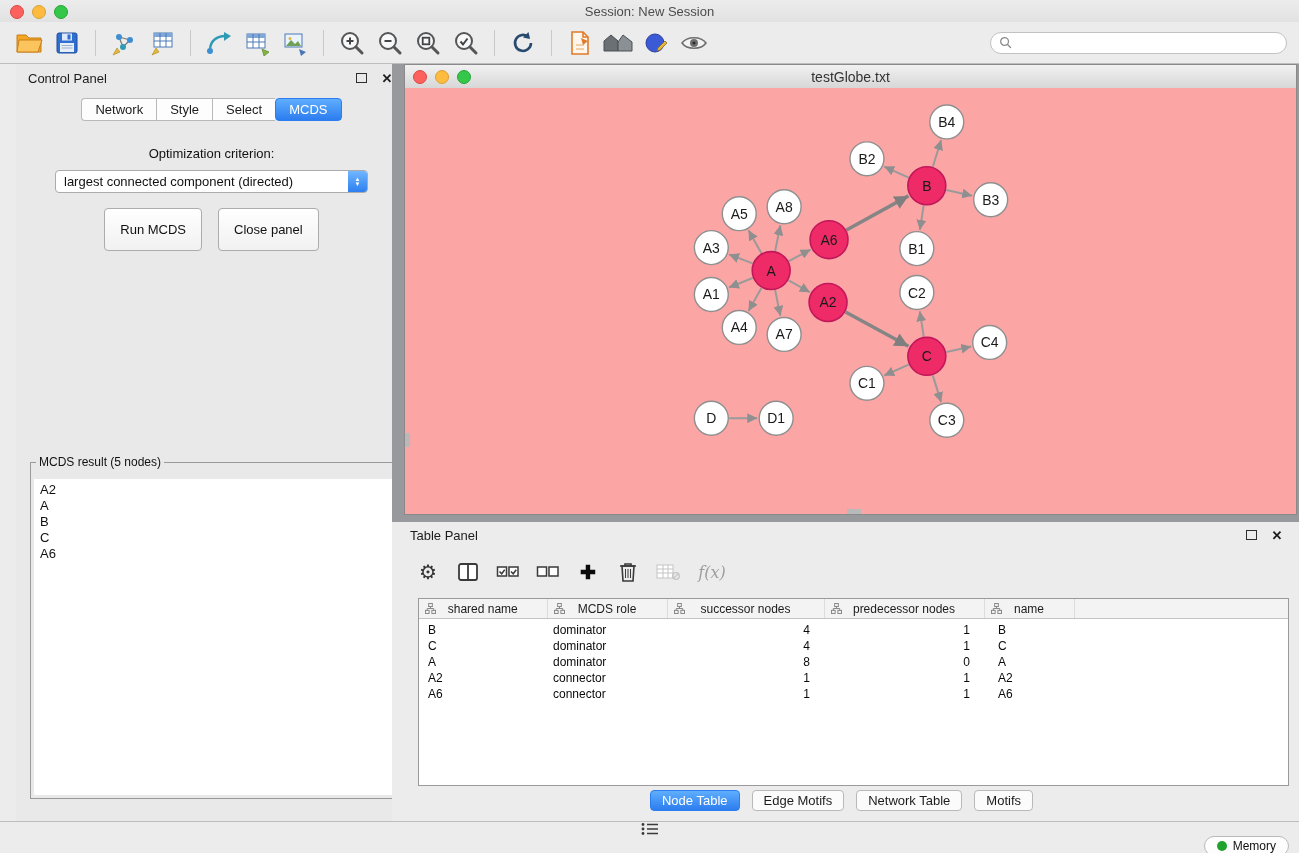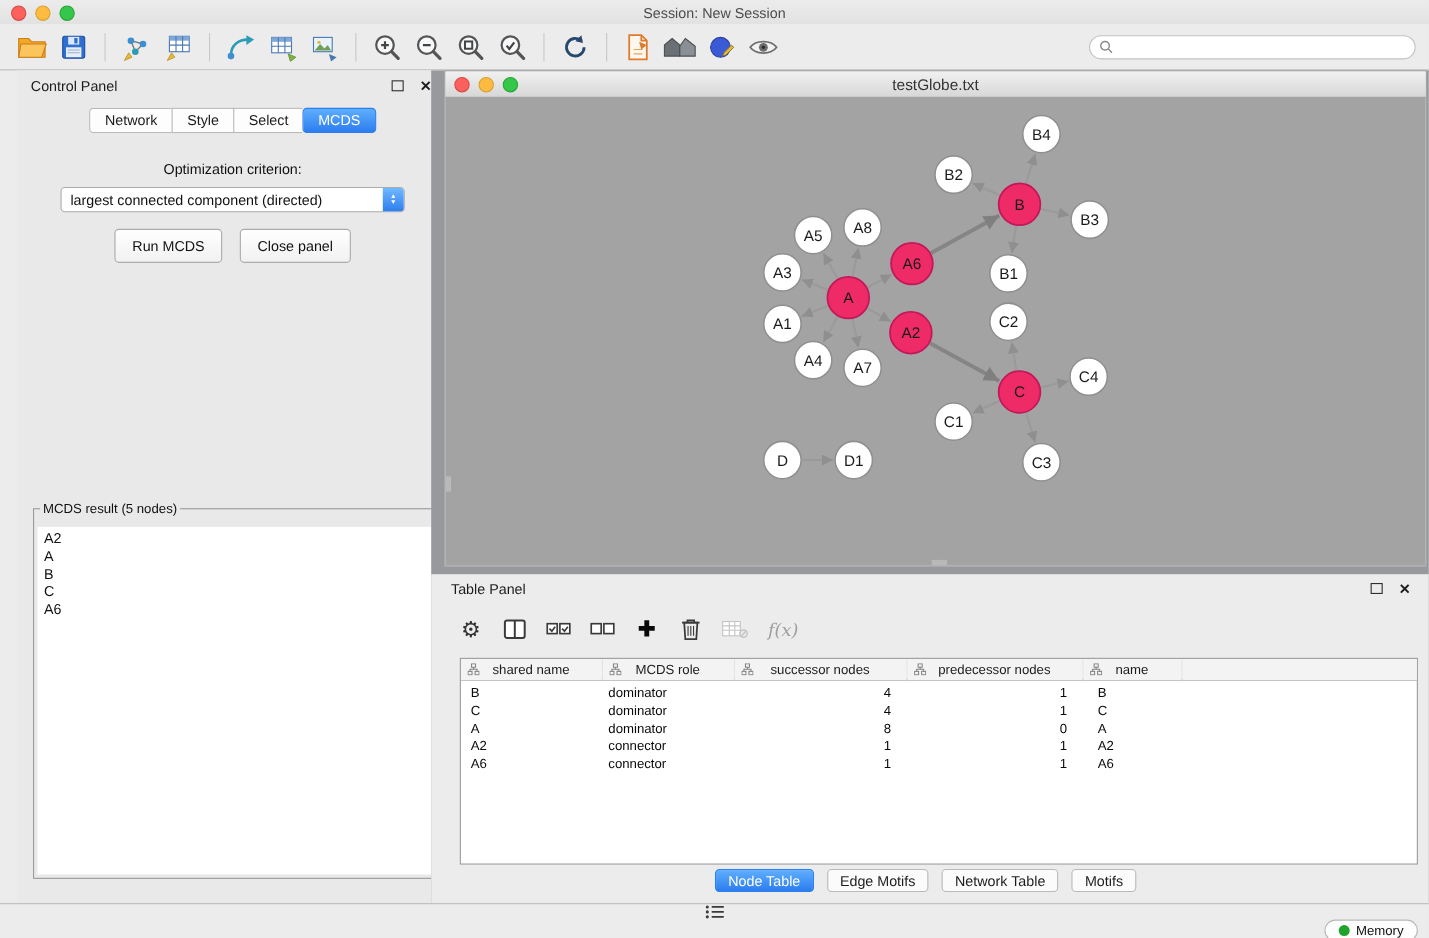--- a/index.html
+++ b/index.html
@@ -44,39 +44,39 @@
 
   .opt-label { text-align:center; margin-top:25px; font-size:13px; color:#111; }
   .dropdown { margin:9px auto 0; width:313px; height:23px; background:#fff; border:1px solid #ABABAB;
               border-radius:4px; display:flex; align-items:center; box-sizing:border-box; }
   .dropdown-text { flex:1; padding-left:8px; font-size:13px; white-space:nowrap; overflow:hidden; }
   .dropdown-stepper { width:19px; align-self:stretch; background:linear-gradient(#71B6FF,#2D7FF0);
                       border-radius:0 3px 3px 0; display:flex; flex-direction:column; align-items:center;
                       justify-content:center; color:#fff; font-size:6px; line-height:5px; }
   .cp-buttons { display:flex; justify-content:center; gap:16px; margin-top:15px; }
   .btn { background:linear-gradient(#FFFFFF,#F1F1F1); border:1px solid #ACACAC; border-radius:4px;
-         font-size:13px; padding:7px 15px; color:#111; font-family:"Liberation Sans",sans-serif; }
+         font-size:13px; padding:13px 15px; color:#111; font-family:"Liberation Sans",sans-serif; }
 
   .mcds-box { position:absolute; left:14px; right:10px; top:391px; bottom:22px; border:1px solid #9a9a9a;
               margin:0; padding:3px; background:#E9E9E9; }
   .mcds-box legend { font-size:12px; padding:0 3px; margin-left:2px; color:#111; }
   .mcds-list { position:absolute; left:3px; right:3px; top:10px; bottom:3px; background:#fff; overflow:auto;
                font-size:13px; padding:3px 6px; box-sizing:border-box; }
   .mcds-item { line-height:16px; color:#111; }
 
   
   .right-area { position:absolute; left:392px; top:64px; right:0; height:757px; background:#97999D; }
 
   .network-window { position:absolute; left:12px; top:0; right:2px; height:451px; background:#fff;
                     border:1px solid #8a8a8a; box-sizing:border-box; }
   .nw-titlebar { height:23px; background:linear-gradient(#F1F1F1,#D7D7D7); border-bottom:1px solid #ACACAC;
                  position:relative; display:flex; align-items:center; }
   .nw-titlebar .lights { top:5px; left:8px; }
   .nw-title { flex:1; text-align:center; font-size:14px; color:#333; }
-  .nw-canvas { position:absolute; top:23px; left:0; right:0; bottom:0; background:#a3a3a3; overflow:hidden; }
+  .nw-canvas { position:absolute; top:23px; left:0; right:0; bottom:0; background:#fca5a5; overflow:hidden; }
   #graph { width:100%; height:100%; display:block; }
   .nlabel { font-family:"Liberation Sans",sans-serif; font-size:14px; fill:#1a1a1a; pointer-events:none; }
   .scroll-mark { position:absolute; background:#B9B9B9; }
   .scroll-mark.v { left:0; top:345px; width:5px; height:14px; }
   .scroll-mark.h { bottom:0; left:442px; width:14px; height:5px; }
 
   
   .table-panel { position:absolute; left:0; top:458px; right:0; height:299px; background:#ECECEC; }
   .table-panel .panel-header { padding:0 14px 0 18px; height:26px; }
   .tp-toolbar { position:absolute; top:32px; left:20px; right:10px; height:36px; display:flex;

